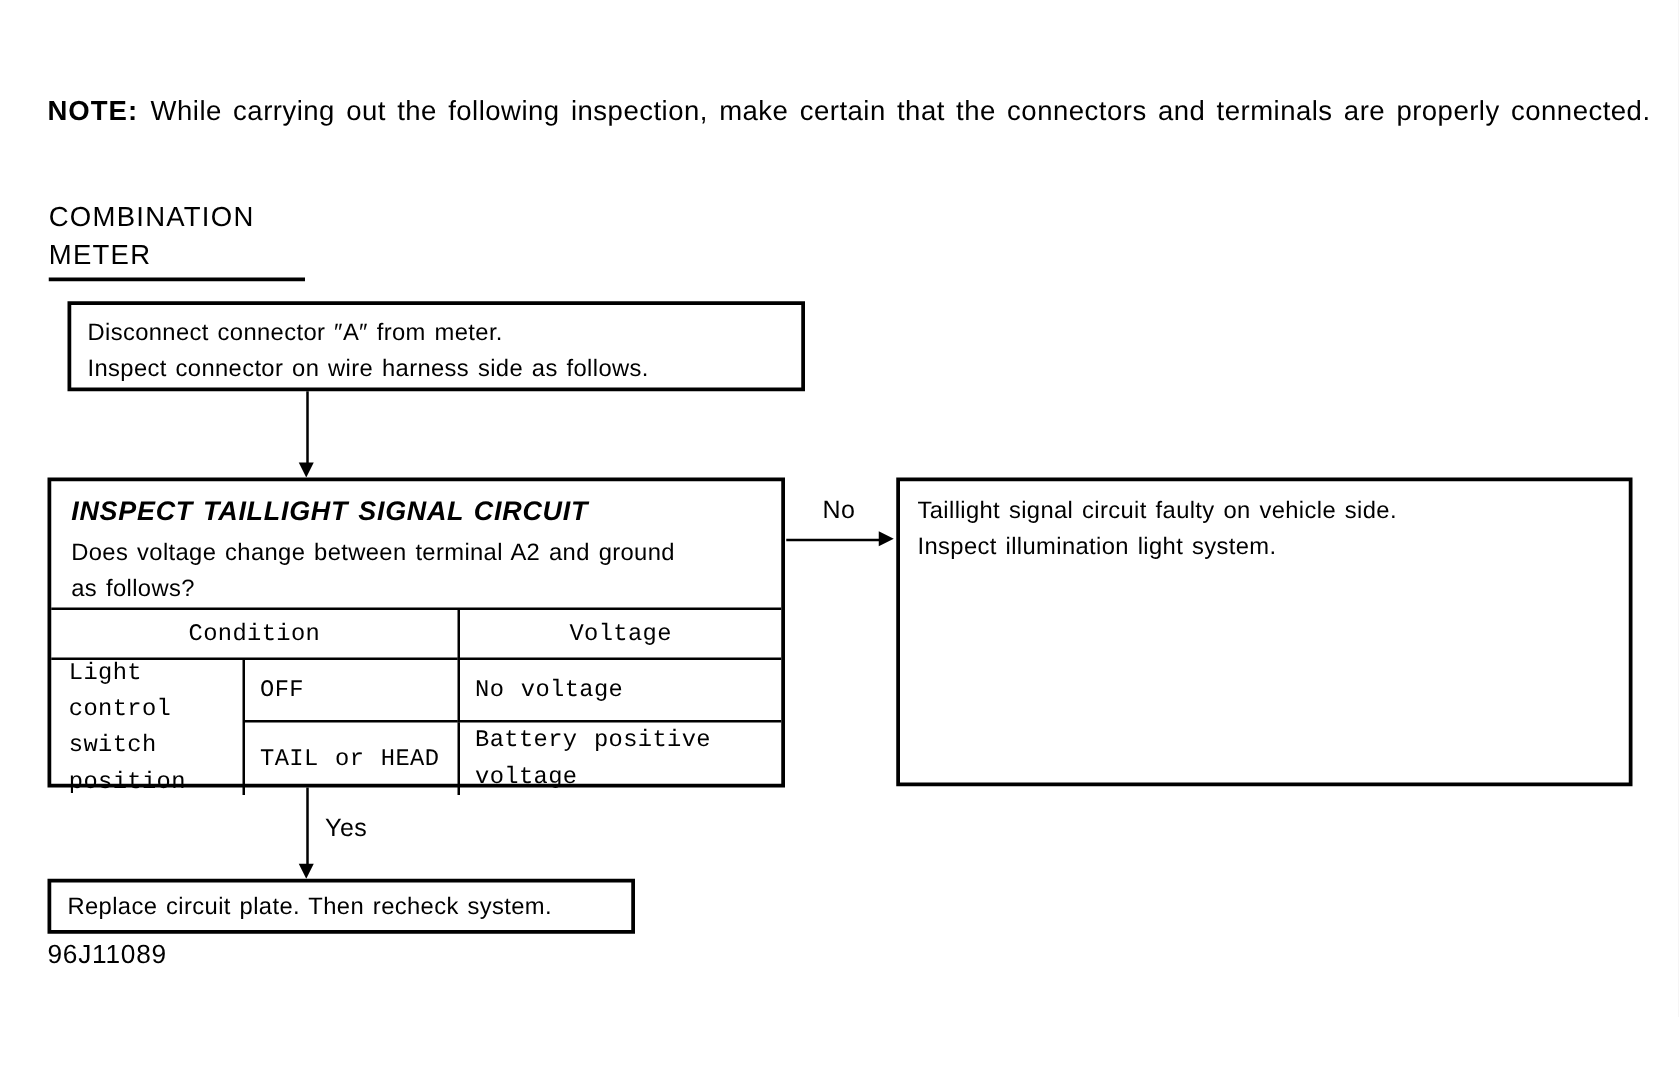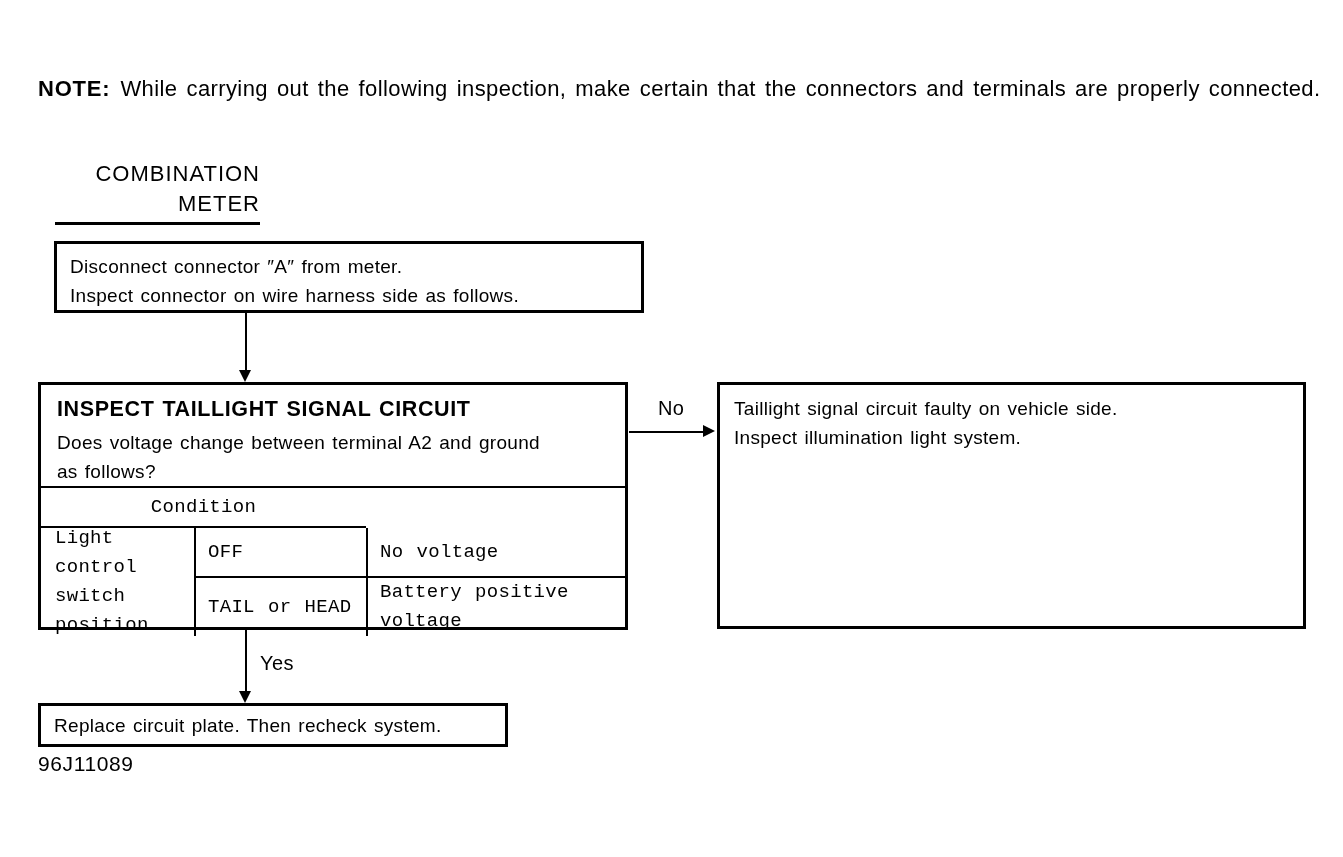--- a/index.html
+++ b/index.html
@@ -13,35 +13,35 @@
   }
   .abs { position:absolute; }
   .note {
     left:38px; top:74px; width:1284px;
     font-size:22px; line-height:30px;
     letter-spacing:0.4px; word-spacing:2.5px;
   }
   .bold { font-weight:700; }
   .note .bold { letter-spacing:0.8px; margin-right:10px; }
   .heading {
-    left:55px; top:159px;
-    font-size:22px; line-height:30px; letter-spacing:1px;text-align:right;
+    left:39px; top:159px;
+    font-size:22px; line-height:30px; letter-spacing:1px;
   }
   .heading .underlined {
     width:205px; border-bottom:3px solid var(--ink); padding-bottom:3px;
   }
   .fbox {
     position:absolute; border:3px solid var(--ink); background:var(--paper);
     font-size:19px; line-height:29px; letter-spacing:0.3px; word-spacing:1.5px;
   }
   .pad { padding:8px 13px; }
   .step1 { left:54px; top:241px; width:590px; height:72px; }
   .step2 { left:38px; top:382px; width:590px; height:248px; display:flex; flex-direction:column; }
   .step2-head { padding:11px 16px 0 16px; }
-  .step2-title { font-size:21.5px; font-weight:700; letter-spacing:0.6px; line-height:26px; margin-bottom:6px; }
+  .step2-title { font-size:21.5px; font-weight:700; letter-spacing:0.6px; line-height:26px; margin-bottom:6px;font-style:italic; }
   .vtable {
     margin-top:auto; height:143px; border-top:2px solid var(--ink);
     display:grid; grid-template-columns:155px 170px 1fr; grid-template-rows:40px 50px 1fr;
   }
   .vtable > div { display:flex; align-items:center;font-family:Liberation Mono, monospace; }
   .th { justify-content:center; }
   .th-condition { grid-column:1 / 3; grid-row:1; border-bottom:2px solid var(--ink); }
   .th-voltage   { grid-column:3; grid-row:1; border-left:2px solid var(--ink); border-bottom:2px solid var(--ink); }
   .row-label    { grid-column:1; grid-row:2 / 4; border-right:2px solid var(--ink); padding:0 10px 0 14px; line-height:29px; }
   .c-off        { grid-column:2; grid-row:2; border-bottom:2px solid var(--ink); padding-left:12px; }
@@ -92,20 +92,21 @@
   </div>
 
   <div class="fbox step2">
     <div class="step2-head">
       <div class="step2-title">INSPECT TAILLIGHT SIGNAL CIRCUIT</div>
       <div>Does voltage change between terminal A2 and ground</div>
       <div>as follows?</div>
     </div>
     <div class="vtable">
       <div class="th th-condition">Condition</div>
+      <div class="th th-voltage">Voltage</div>
       <div class="row-label">Light control switch position</div>
       <div class="c-off">OFF</div>
       <div class="v-off">No voltage</div>
       <div class="c-tail">TAIL or HEAD</div>
       <div class="v-tail">Battery positive voltage</div>
     </div>
   </div>
 
   <div class="abs branch-label" style="left:658px; top:397px;">No</div>
   <div class="abs arrow-h" style="left:629px; top:425px; width:86px;">

